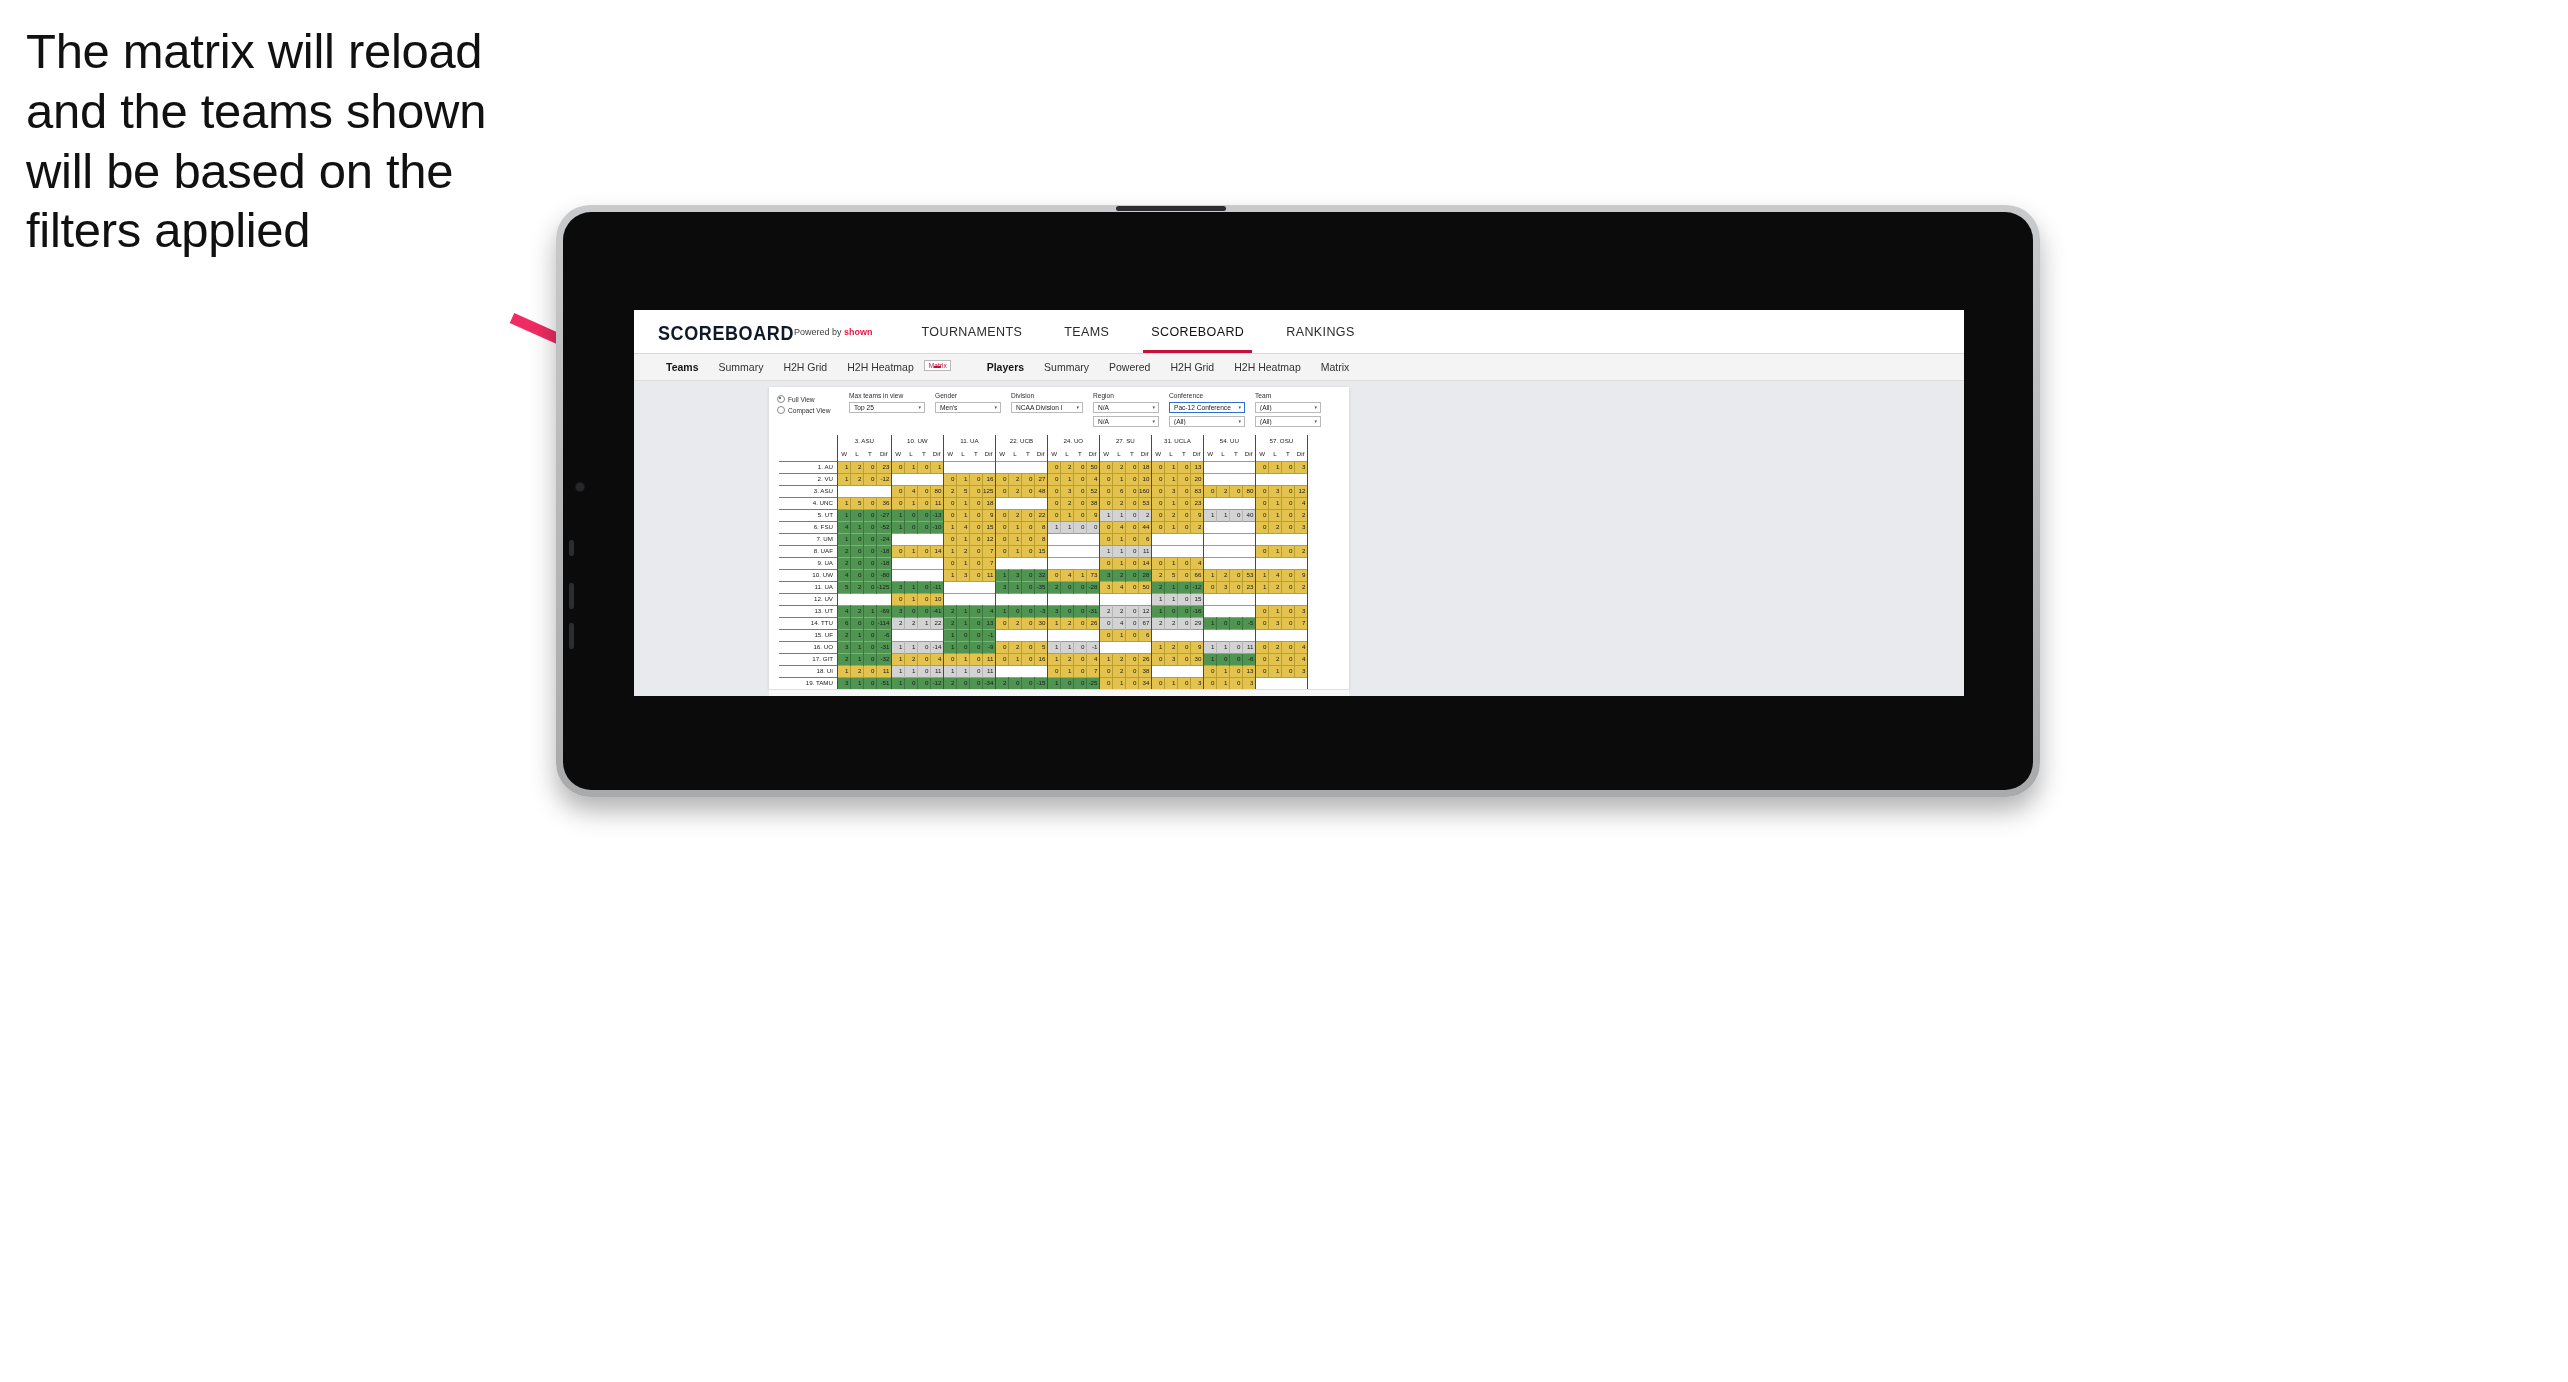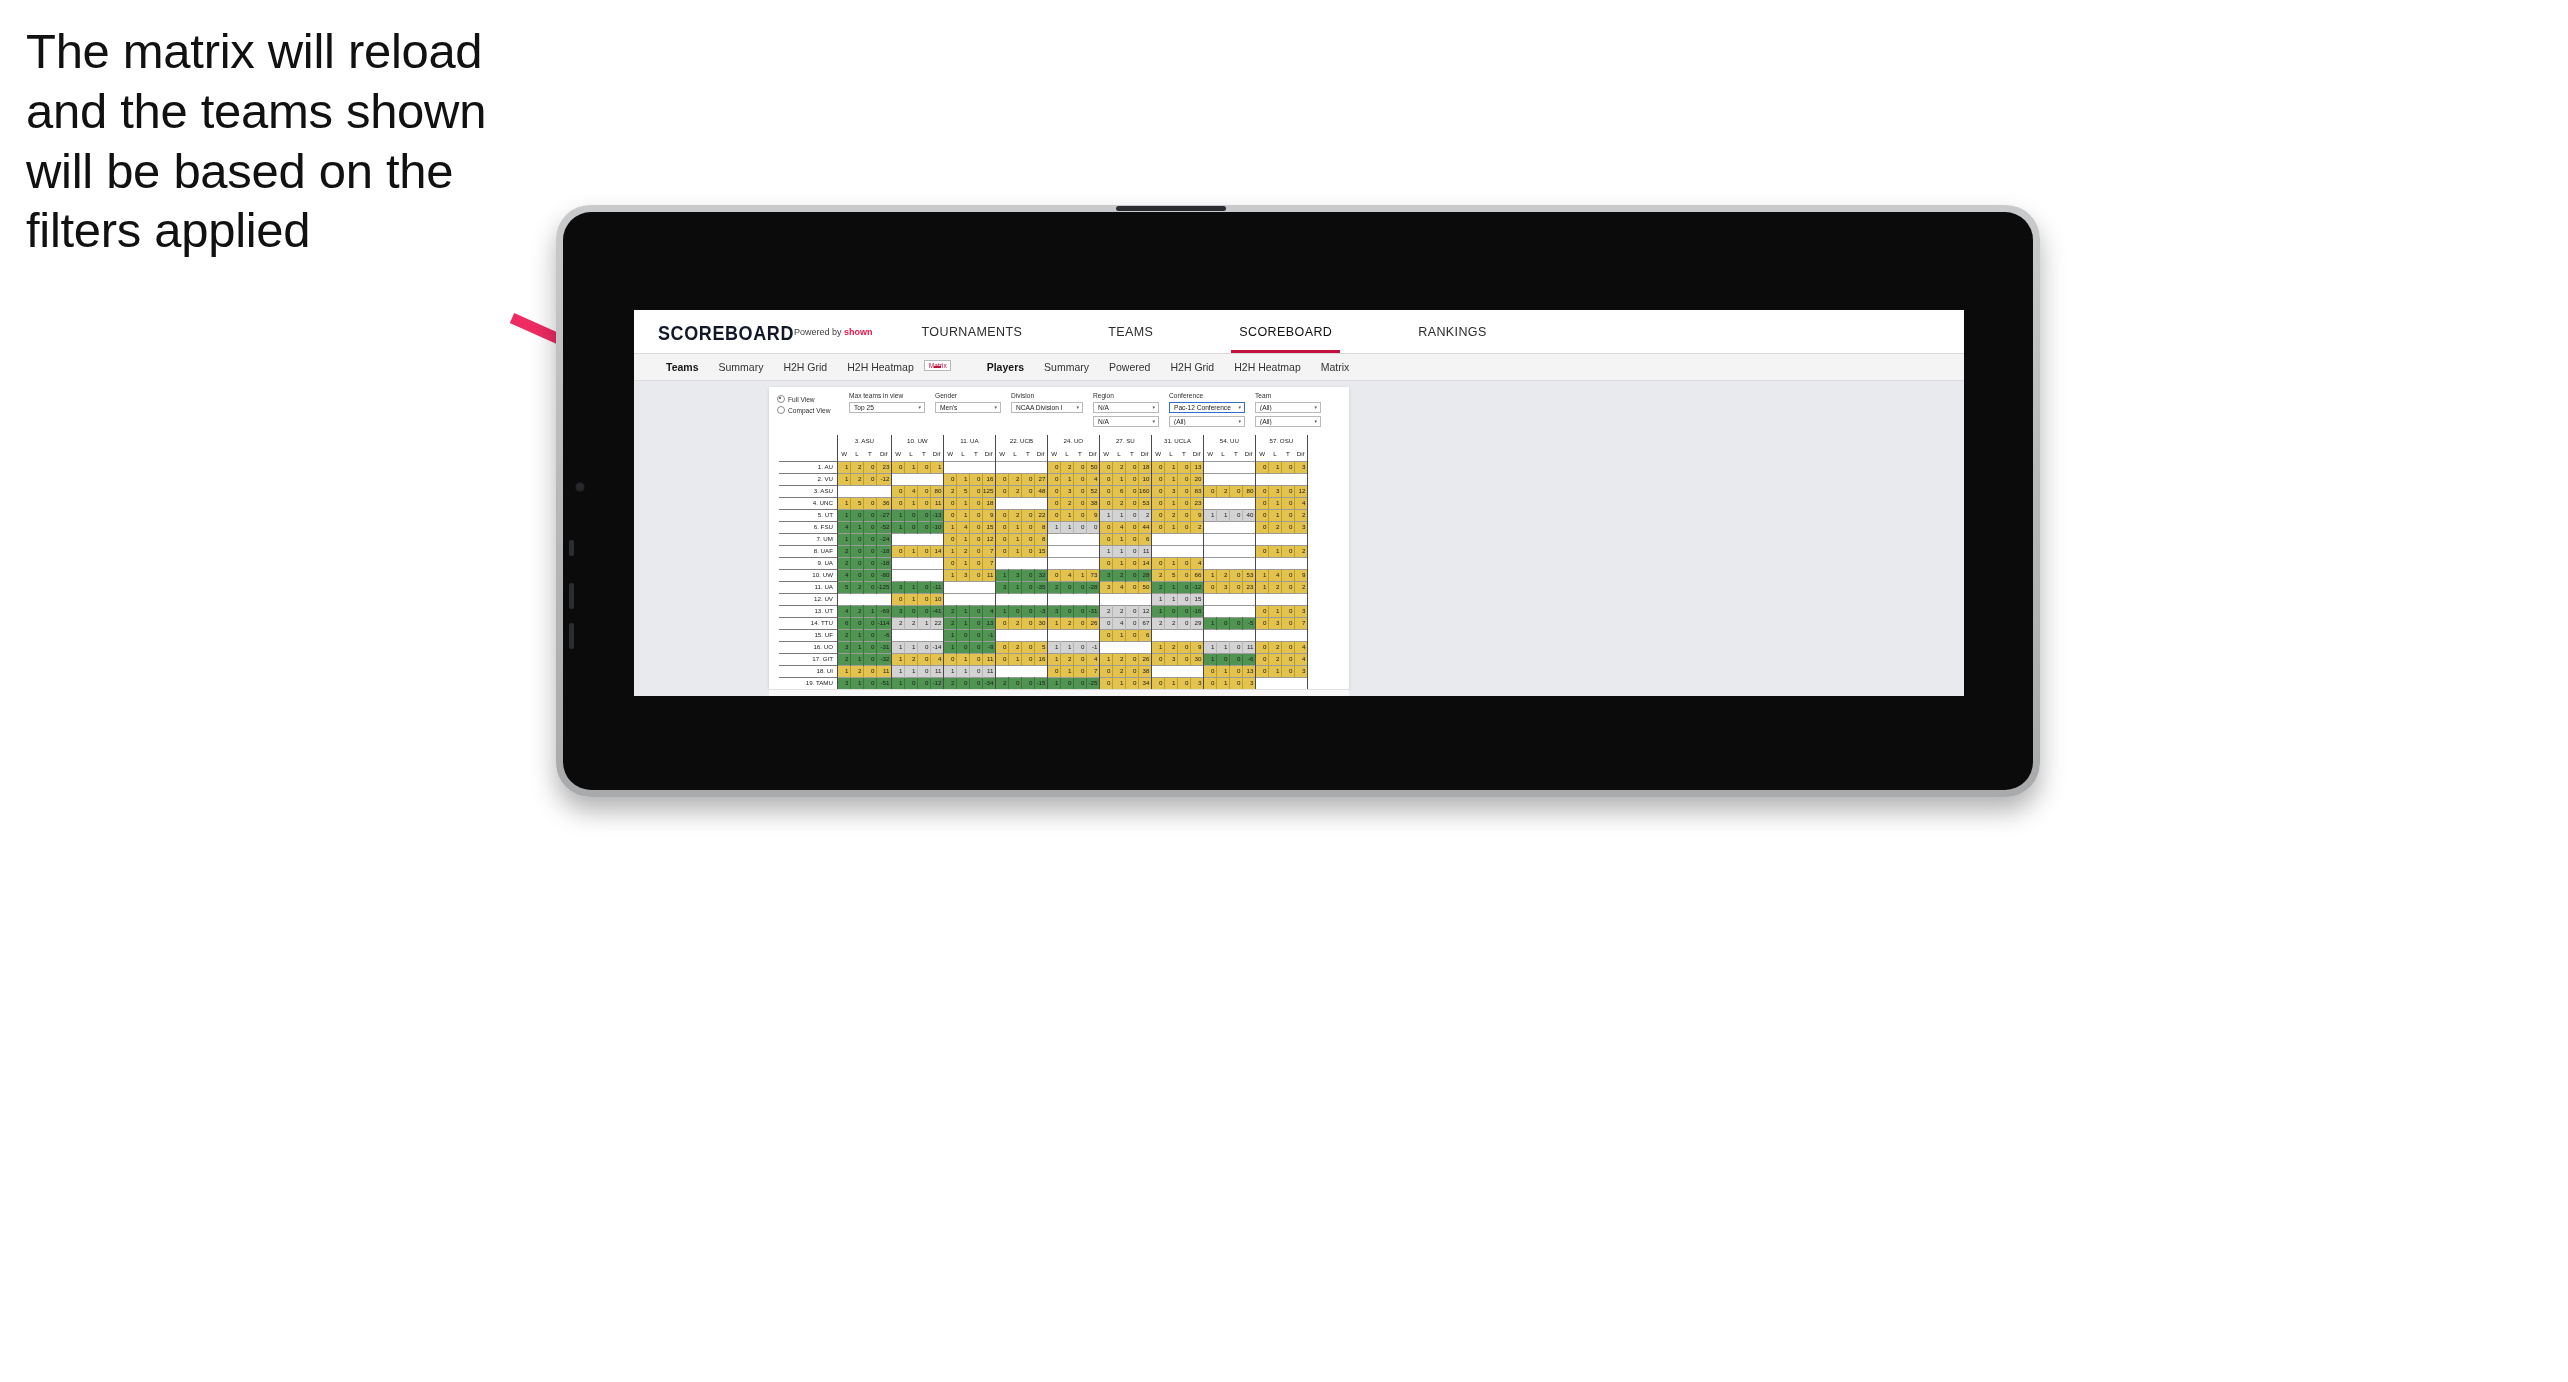--- a/index.html
+++ b/index.html
@@ -56,21 +56,21 @@
     border-bottom:1px solid #d9d9d9;padding-left:24px;box-sizing:border-box;
   }
   .brand{display:flex;flex-direction:row;justify-content:center;margin-right:28px;}
   .brand-title{
     font-family:"Liberation Sans",sans-serif;
     font-weight:bold;font-size:18px;letter-spacing:0.6px;color:#11182a;line-height:1;
     transform:scaleY(1.15);transform-origin:left top;
   }
   .brand-sub{font-size:9px;color:#3d3d3d;margin-top:5px;line-height:1;}
   .brand-sub b{color:#e8174b;font-weight:bold;}
-  .navitems{display:flex;align-items:center;height:100%;gap:44px;}
+  .navitems{display:flex;align-items:center;height:100%;}
   .navitem{
     font-size:12.5px;color:#2b2b2b;letter-spacing:.4px;padding:0 21px;
     height:100%;display:flex;align-items:center;position:relative;cursor:pointer;
   }
   .navitem.active{color:#111;}
   .navitem.active:after{
     content:"";position:absolute;left:13px;right:13px;bottom:0;height:3px;background:#c4123f;
   }
 
   

